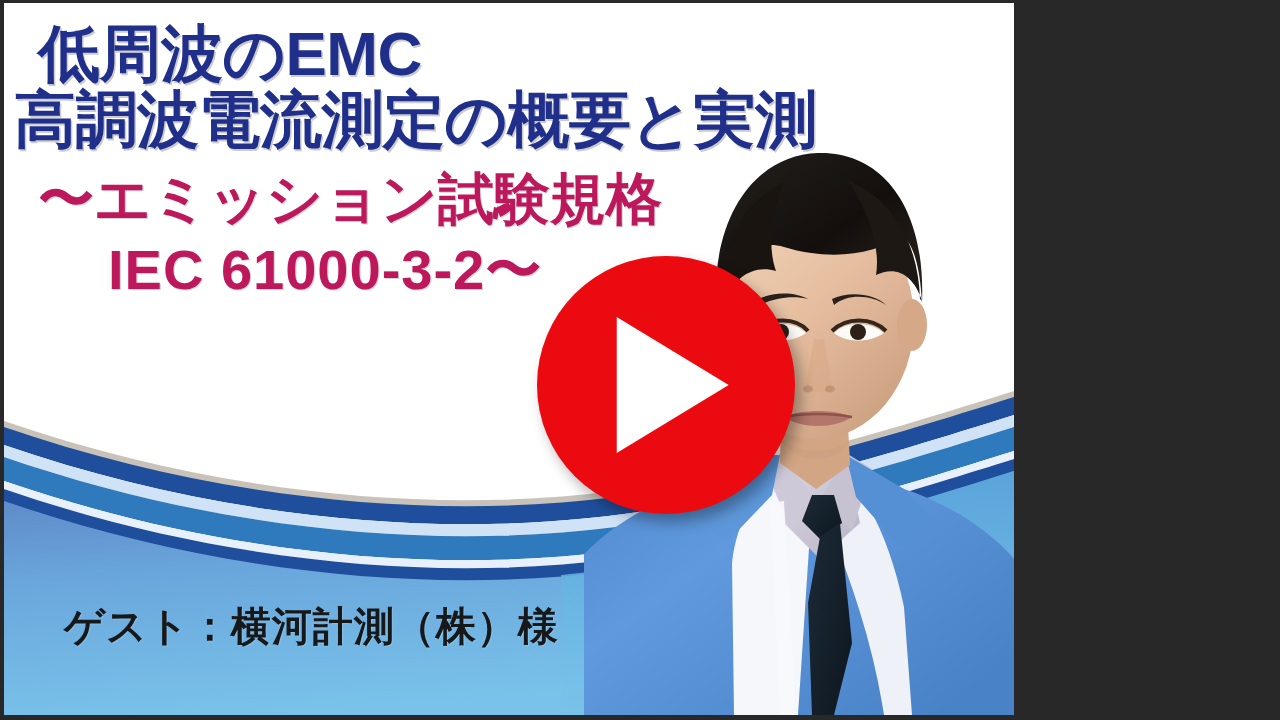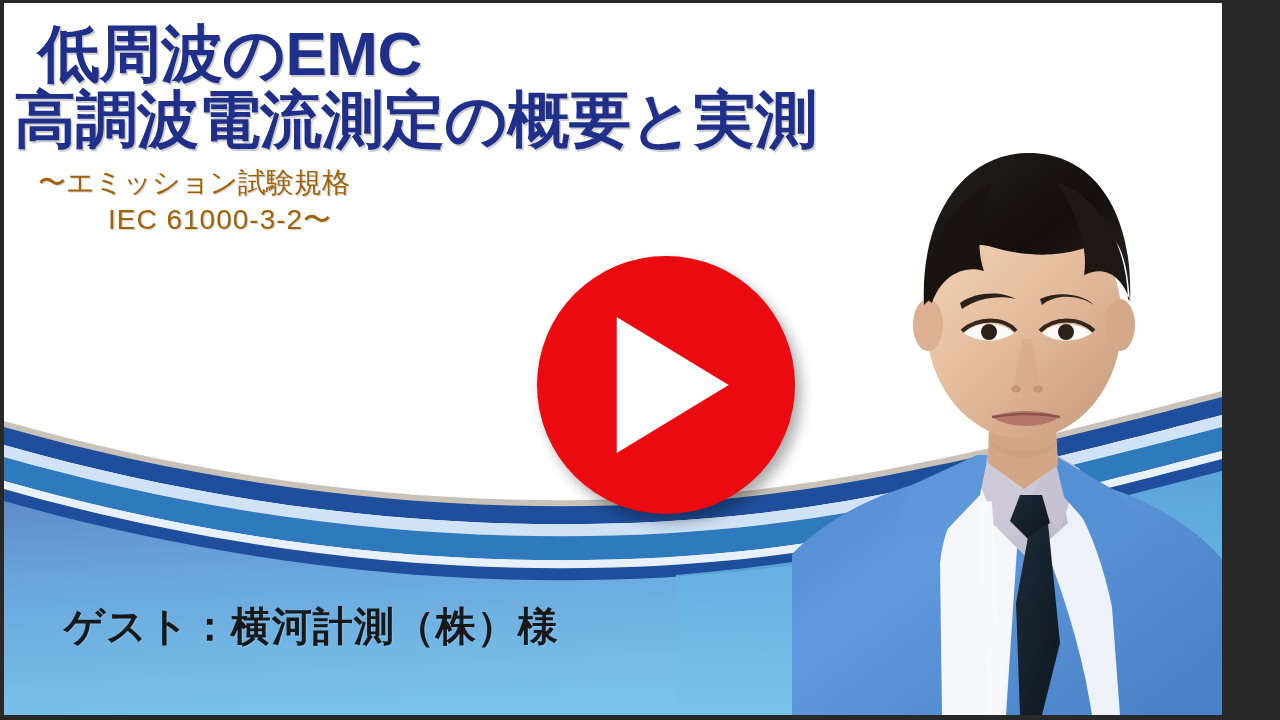--- a/index.html
+++ b/index.html
@@ -21,21 +21,21 @@
     height: 720px;
     background: #282828;
     overflow: hidden;
   }
 
   
   #slide {
     position: absolute;
     left: 4px;
     top: 3px;
-    width: 1218px;
+    width: 1010px;
     height: 712px;
     background: #ffffff;
     overflow: hidden;
   }
 
   
   .wave-layer {
     position: absolute;
     left: 0;
     top: 0;
@@ -59,23 +59,23 @@
     font-size: 62px;
     line-height: 1.06;
     letter-spacing: -0.5px;
     white-space: nowrap;
     text-shadow: 1.5px 1.5px 0 rgba(120,120,130,0.38);
   }
   .title-line.l1 { margin-left: 34px; }
   .title-line.l2 { margin-left: 10px; }
 
   .subtitle-line {
-    color: #a16207;
-    font-weight: normal;
-    font-size: 28px;
+    color: #be185d;
+    font-weight: bold;
+    font-size: 56px;
     line-height: 1.18;
     white-space: nowrap;
     text-shadow: 1.2px 1.2px 0 rgba(120,120,130,0.32);
   }
   .subtitle-line.s1 { margin-left: 34px; margin-top: 14px; }
   .subtitle-line.s2 { margin-left: 104px; margin-top: 4px; letter-spacing: 1px; }
 
   
   .guest-credit {
     position: absolute;

